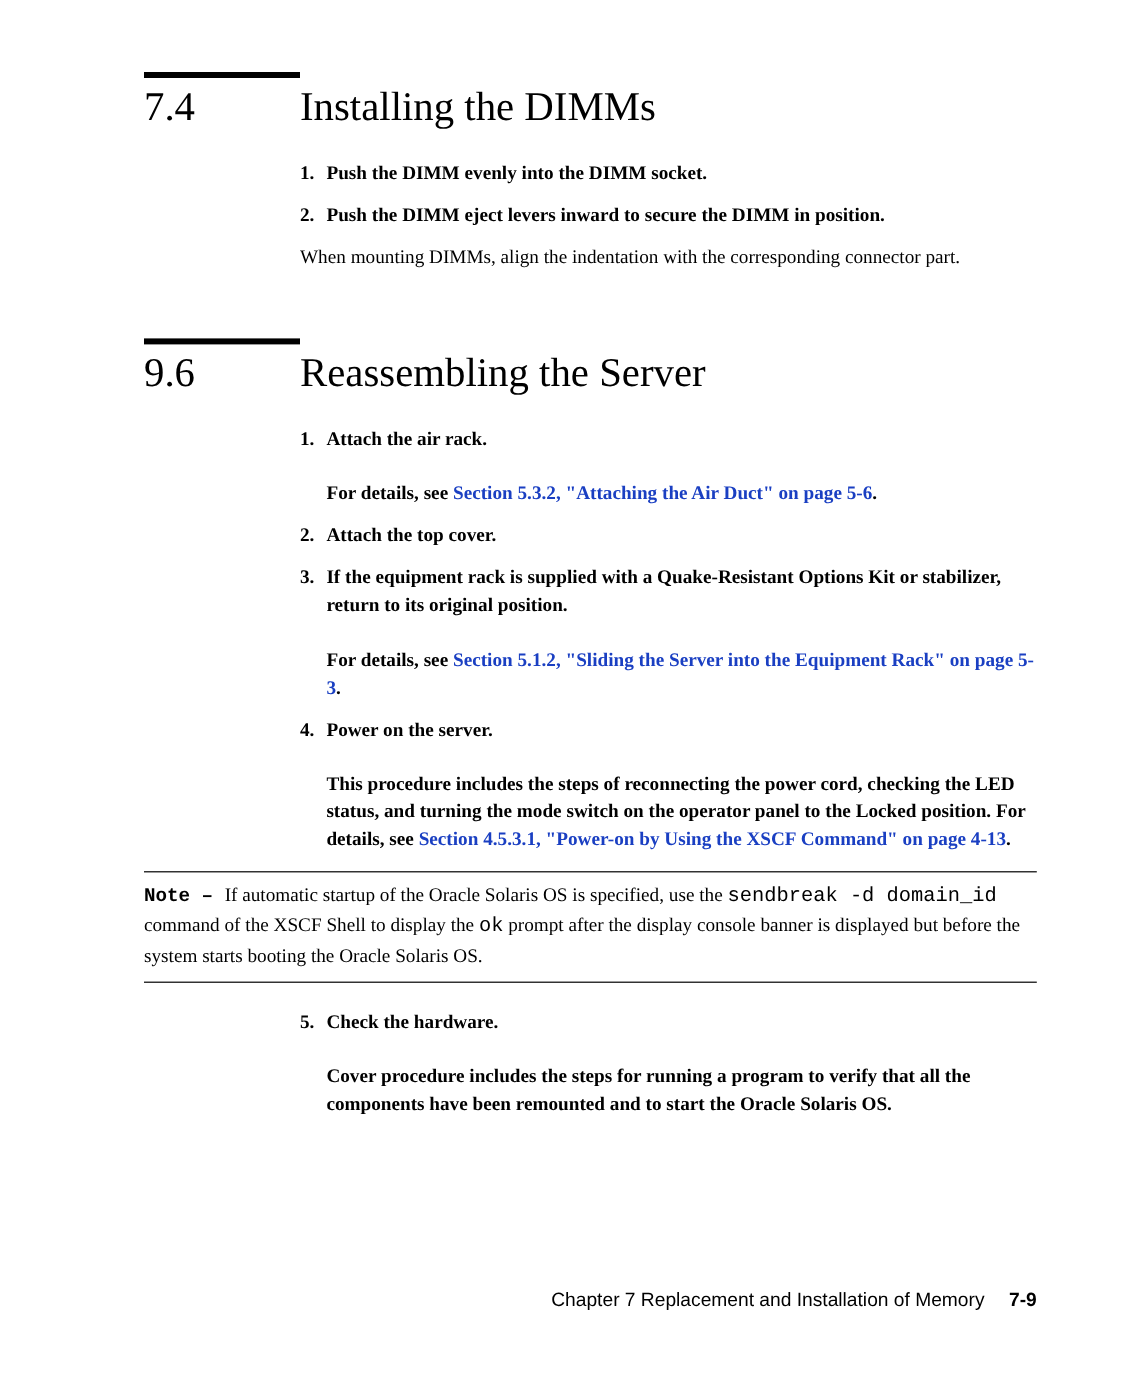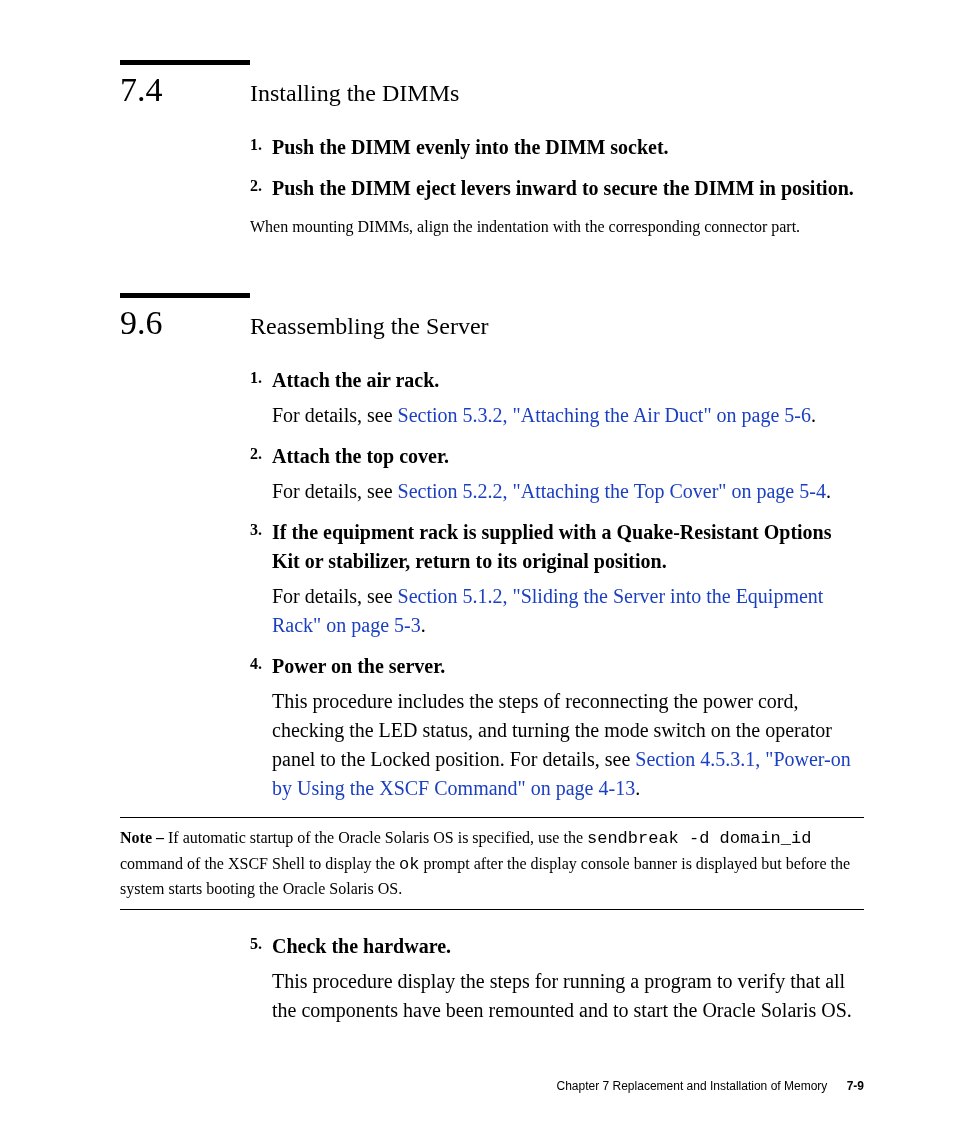--- a/index.html
+++ b/index.html
@@ -25,47 +25,47 @@
       align-items: baseline;
       margin-bottom: 24px;
     }
     .section-number {
       font-size: 34px;
       font-weight: 400;
       width: 130px;
       flex-shrink: 0;
     }
     .section-title {
-      font-size: 24px;
+      font-size: 34px;
       font-weight: 400;
     }
     .content {
       margin-left: 130px;
     }
     .step {
       display: flex;
       margin-bottom: 12px;
     }
     .step-num {
       font-weight: 700;
       min-width: 22px;
       font-size: 16px;
       line-height: 1.45;
     }
     .step-body {
       flex: 1;
-      font-size: 20px;
+      font-size: 16px;
       line-height: 1.45;
     }
     .step-title {
       font-weight: 700;
     }
     .step-detail {
-      margin-top: 6px;
-      font-weight: 400;
+      margin-top: 22px;
+      font-weight: 700;
     }
     .para {
       font-size: 16px;
       line-height: 1.45;
       margin-bottom: 12px;
     }
     .link {
       color: #1a3fc2;
     }
     .section-block {
@@ -73,33 +73,33 @@
     }
     .note-box {
       font-size: 16px;
       line-height: 1.5;
       border-top: 1.5px solid #000;
       border-bottom: 1.5px solid #000;
       padding: 8px 0;
       margin: 14px 0 22px 0;
     }
     .note-label {
-      font-family: Liberation Serif, serif;
+      font-family: Liberation Mono, monospace;
       font-weight: 700;
     }
     .mono {
       font-family: "Courier New", Courier, monospace;
       font-size: 17px;
     }
     .footer {
       position: absolute;
       bottom: 52px;
       right: 90px;
       font-family: Helvetica, Arial, sans-serif;
-      font-size: 12px;
+      font-size: 16px;
       color: #000;
     }
     .footer-page {
       font-weight: 700;
       margin-left: 16px;
     }
   </style>
 </head>
 <body>
 
@@ -139,23 +139,20 @@
           <div class="step-detail">
             <span>For details, see </span><span class="link">Section 5.3.2, "Attaching the Air Duct" on page 5-6</span><span>.</span>
           </div>
         </div>
       </div>
 
       <div class="step">
         <div class="step-num">2.</div>
         <div class="step-body">
           <span class="step-title">Attach the top cover.</span>
-          <div class="step-detail">
-            <span>For details, see </span><span class="link">Section 5.2.2, "Attaching the Top Cover" on page 5-4</span><span>.</span>
-          </div>
         </div>
       </div>
 
       <div class="step">
         <div class="step-num">3.</div>
         <div class="step-body">
           <span class="step-title">If the equipment rack is supplied with a Quake-Resistant Options Kit or stabilizer, return to its original position.</span>
           <div class="step-detail">
             <span>For details, see </span><span class="link">Section 5.1.2, "Sliding the Server into the Equipment Rack" on page 5-3</span><span>.</span>
           </div>
@@ -176,21 +173,21 @@
 
     <div class="note-box" style="margin-left:0;">
       <span class="note-label">Note – </span><span>If automatic startup of the Oracle Solaris OS is specified, use the </span><span class="mono">sendbreak -d domain_id</span><span> command of the XSCF Shell to display the </span><span class="mono">ok</span><span> prompt after the display console banner is displayed but before the system starts booting the Oracle Solaris OS.</span>
     </div>
 
     <div class="content">
       <div class="step">
         <div class="step-num">5.</div>
         <div class="step-body">
           <span class="step-title">Check the hardware.</span>
-          <div class="step-detail">This procedure display the steps for running a program to verify that all the components have been remounted and to start the Oracle Solaris OS.</div>
+          <div class="step-detail">Cover procedure includes the steps for running a program to verify that all the components have been remounted and to start the Oracle Solaris OS.</div>
         </div>
       </div>
     </div>
 
   </div>
 
 </div>
 
 <div class="footer">
   <span>Chapter 7    Replacement and Installation of Memory</span>

